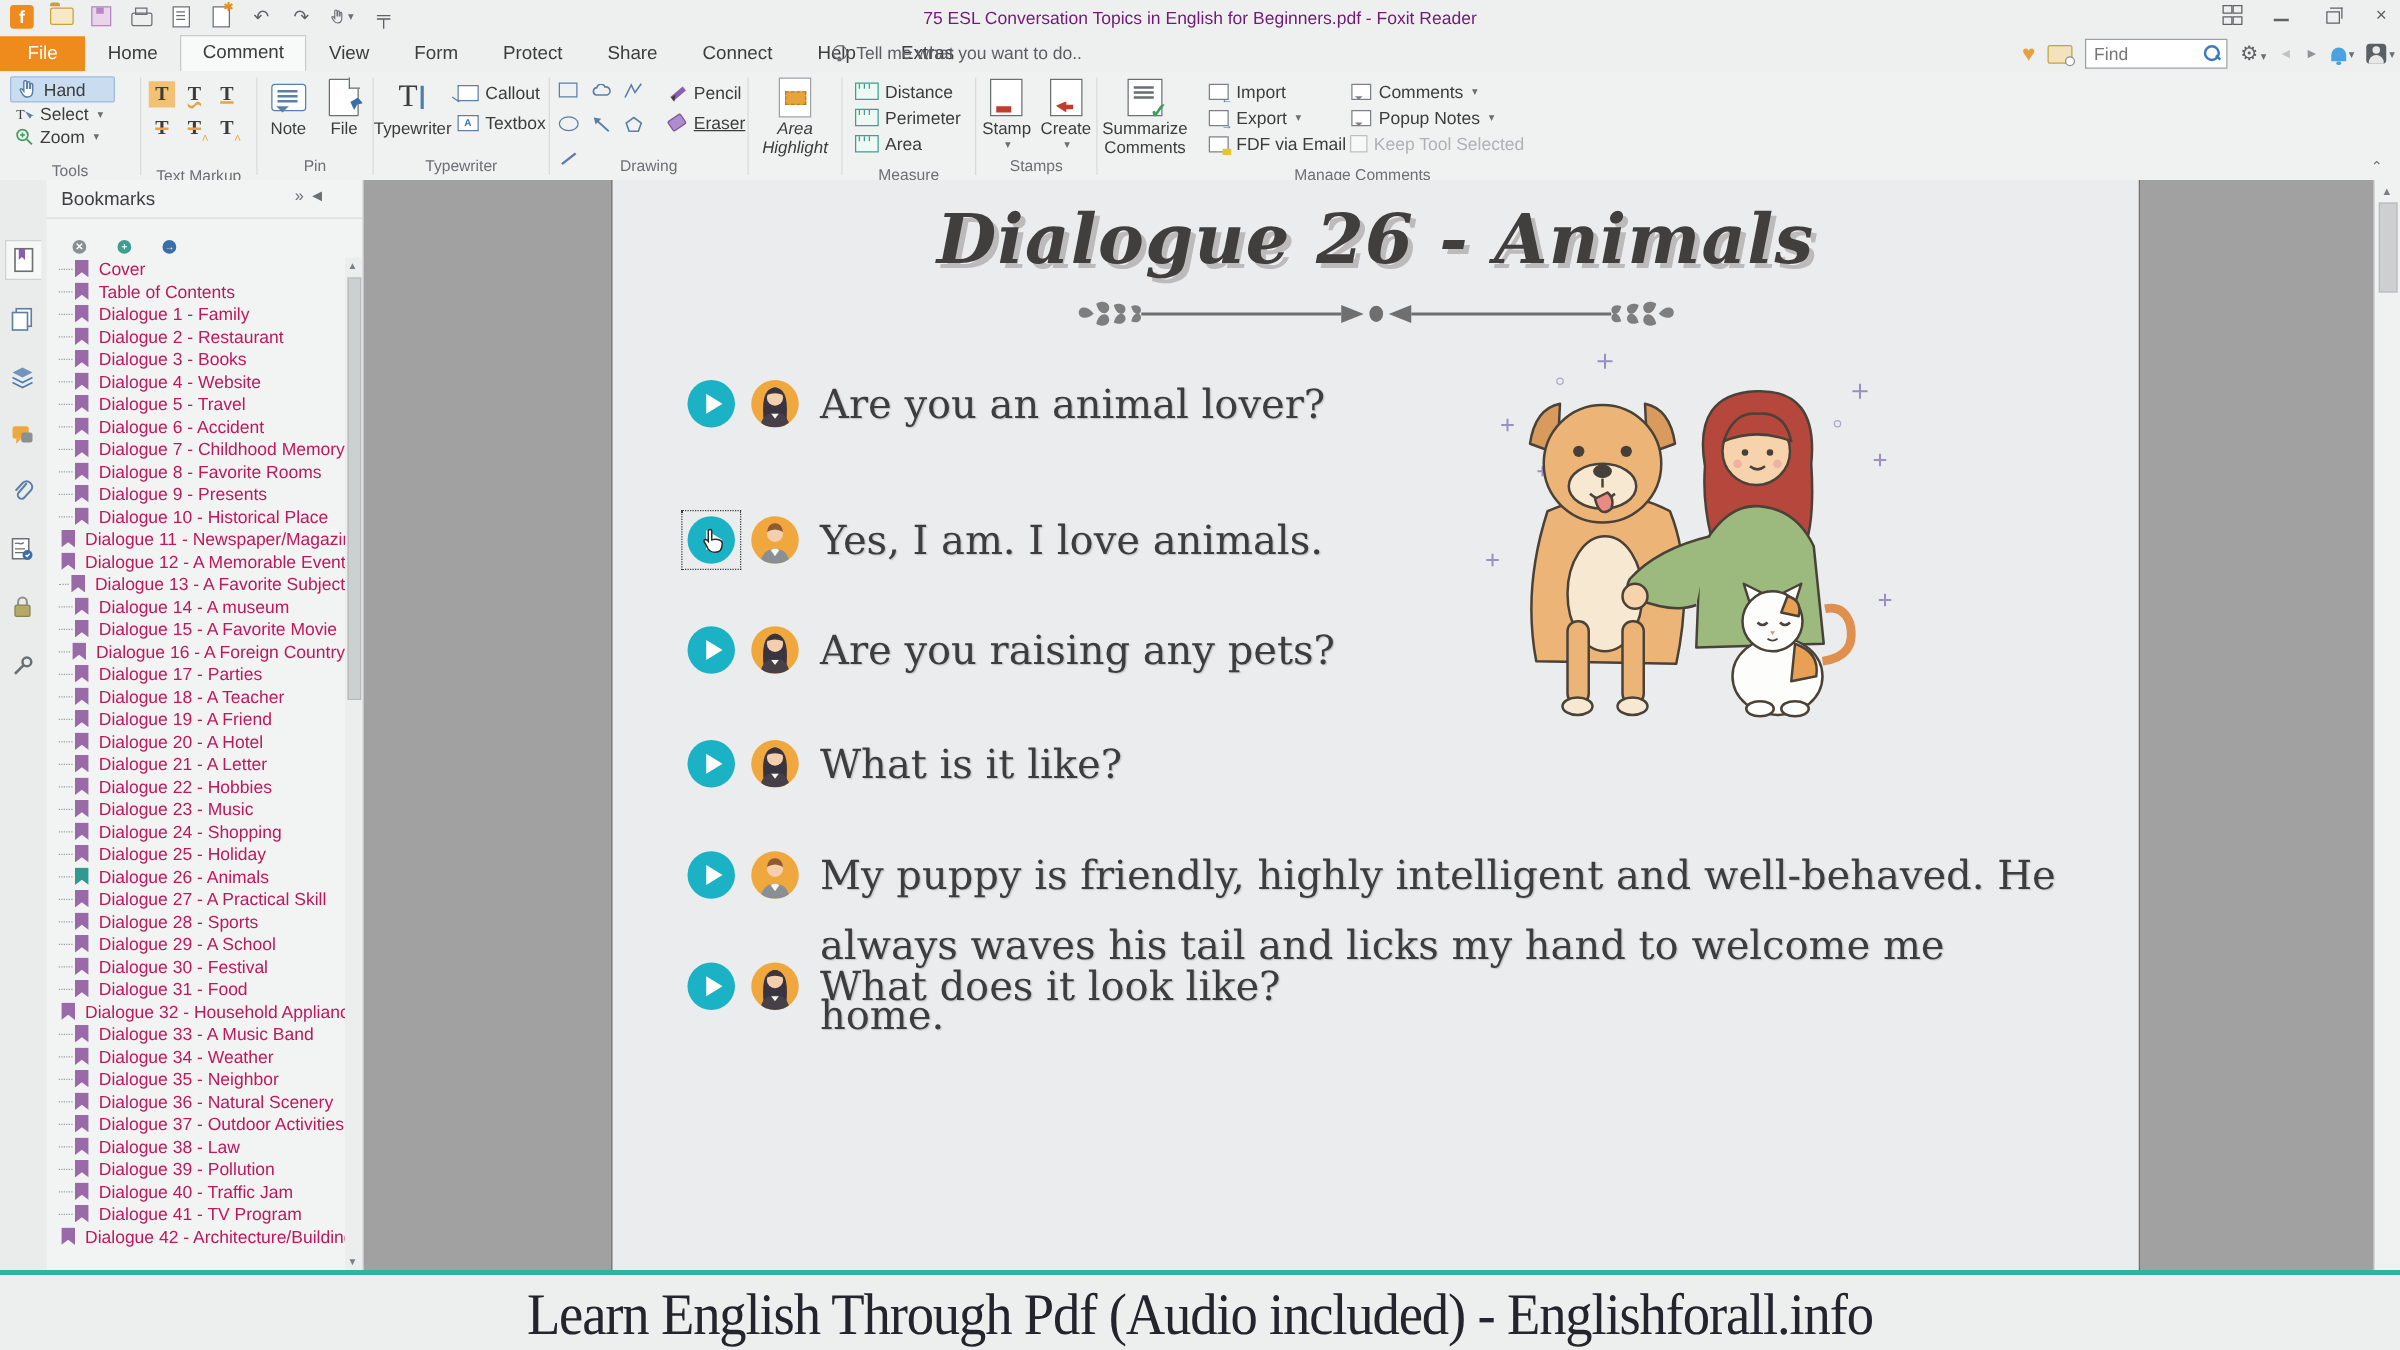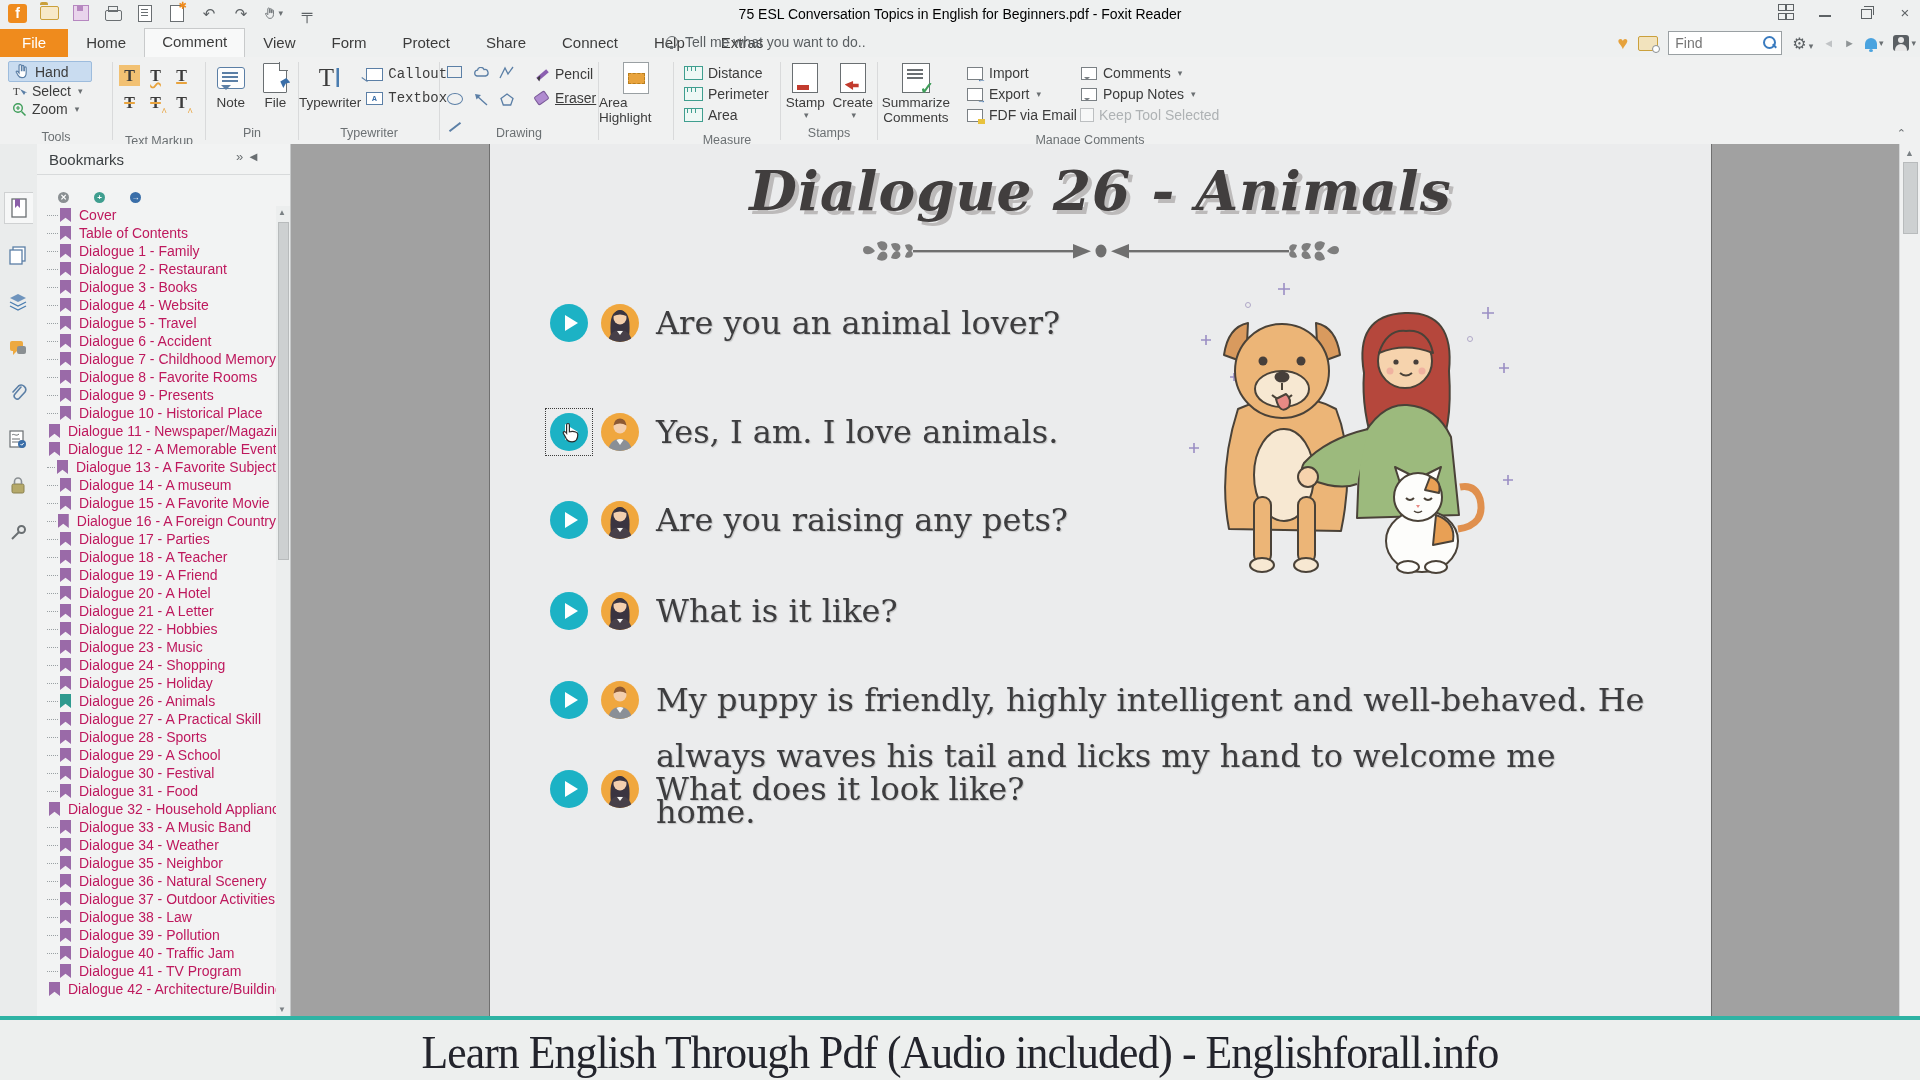--- a/index.html
+++ b/index.html
@@ -16,21 +16,21 @@
   .folder:before{content:"";position:absolute;left:-1px;top:-5px;width:8px;height:3px;background:#caa03c;border-radius:2px 2px 0 0;}
   .floppy{width:14px;height:14px;border:1.5px solid #b687c0;background:#e9d4ec;position:relative;}
   .floppy:before{content:"";position:absolute;left:3px;top:0;width:6px;height:5px;background:#b687c0;}
   .printer{width:15px;height:9px;border:1.5px solid #6a6f72;border-radius:2px;position:relative;margin-top:5px;}
   .printer:before{content:"";position:absolute;left:2px;top:-5px;width:8px;height:4px;border:1.5px solid #6a6f72;}
   .docic{width:12px;height:15px;border:1.5px solid #6a6f72;background:#fff;position:relative;}
   .docic.star:after{content:"✱";position:absolute;right:-4px;top:-6px;color:#ef8b1d;font-size:10px;}
   .docic.lines:after{content:"";position:absolute;left:2px;top:3px;width:7px;height:1.5px;background:#6a6f72;box-shadow:0 3px 0 #6a6f72,0 6px 0 #6a6f72;}
   .arrowglyph{font-size:16px;color:#7a8084;line-height:1;}
   .caret{font-size:9px;color:#6a6f72;margin-left:2px;}
-  .title-text{position:absolute;left:0;right:0;top:6px;text-align:center;font-size:14px;color:#000000;}
+  .title-text{position:absolute;left:0;right:0;top:6px;text-align:center;font-size:14px;color:#701a75;}
   .winbtns{position:absolute;right:6px;top:4px;display:flex;gap:22px;align-items:center;}
   .winbtn{width:18px;height:16px;display:flex;align-items:center;justify-content:center;color:#5d6265;font-size:15px;}
   .gridic{display:grid;grid-template-columns:6px 6px;grid-gap:2px;}
   .gridic i{width:6px;height:5px;border:1.2px solid #5d6265;}
   .minbar{width:12px;height:2px;background:#5d6265;margin-top:8px;}
   .restoreic{width:9px;height:8px;border:1.3px solid #5d6265;position:relative;margin-top:3px;margin-left:3px;}
   .restoreic:before{content:"";position:absolute;left:2px;top:-4px;width:9px;height:8px;border:1.3px solid #5d6265;border-bottom:none;border-left:none;}
   
   .tabrow{position:absolute;left:0;top:29px;width:1920px;height:28px;display:flex;align-items:flex-end;}
   .tab{padding:5px 18px 6px;font-size:15px;color:#3c3c3c;white-space:nowrap;}
@@ -330,21 +330,21 @@
     <div class="vsep"></div>
 
     <div class="rgroup" style="width:140px;display:flex;">
       <div class="bigbtn" style="width:76px;">
         <span class="bi typemet">
             <span class="typet" style="font-family:'Liberation Serif',serif;font-size:25px;">T</span>
             <span class="typet-i">I</span>
           </span>
         <span>Typewriter</span>
       </div>
-      <div style="padding-top:8px;font-family:Liberation Mono, monospace;">
+      <div style="padding-top:8px;">
         <div class="rbtn-row">
           <span class="smic">
               <span class="calloutic"></span>
             </span>
           <span>Callout</span>
         </div>
         <div class="rbtn-row" style="margin-top:6px;">
           <span class="smic">
               <span class="textboxic">A</span>
             </span>
@@ -406,21 +406,21 @@
     </div>
     <div class="vsep"></div>
 
     <div class="rgroup" style="width:74px;">
       <div class="bigbtn">
         <span class="bi">
             <span class="ahpage">
               <span class="ahmark"></span>
             </span>
           </span>
-        <span style="line-height:15px;">Area Highlight</span>
+        <span style="text-align:center;line-height:15px;font-style:italic;">Area Highlight</span>
       </div>
     </div>
     <div class="vsep"></div>
 
     <div class="rgroup" style="width:100px;padding:7px 0 0 6px;">
       <div class="rbtn-row">
         <span class="smic">
             <span class="rulic"></span>
           </span>
         <span>Distance</span>

